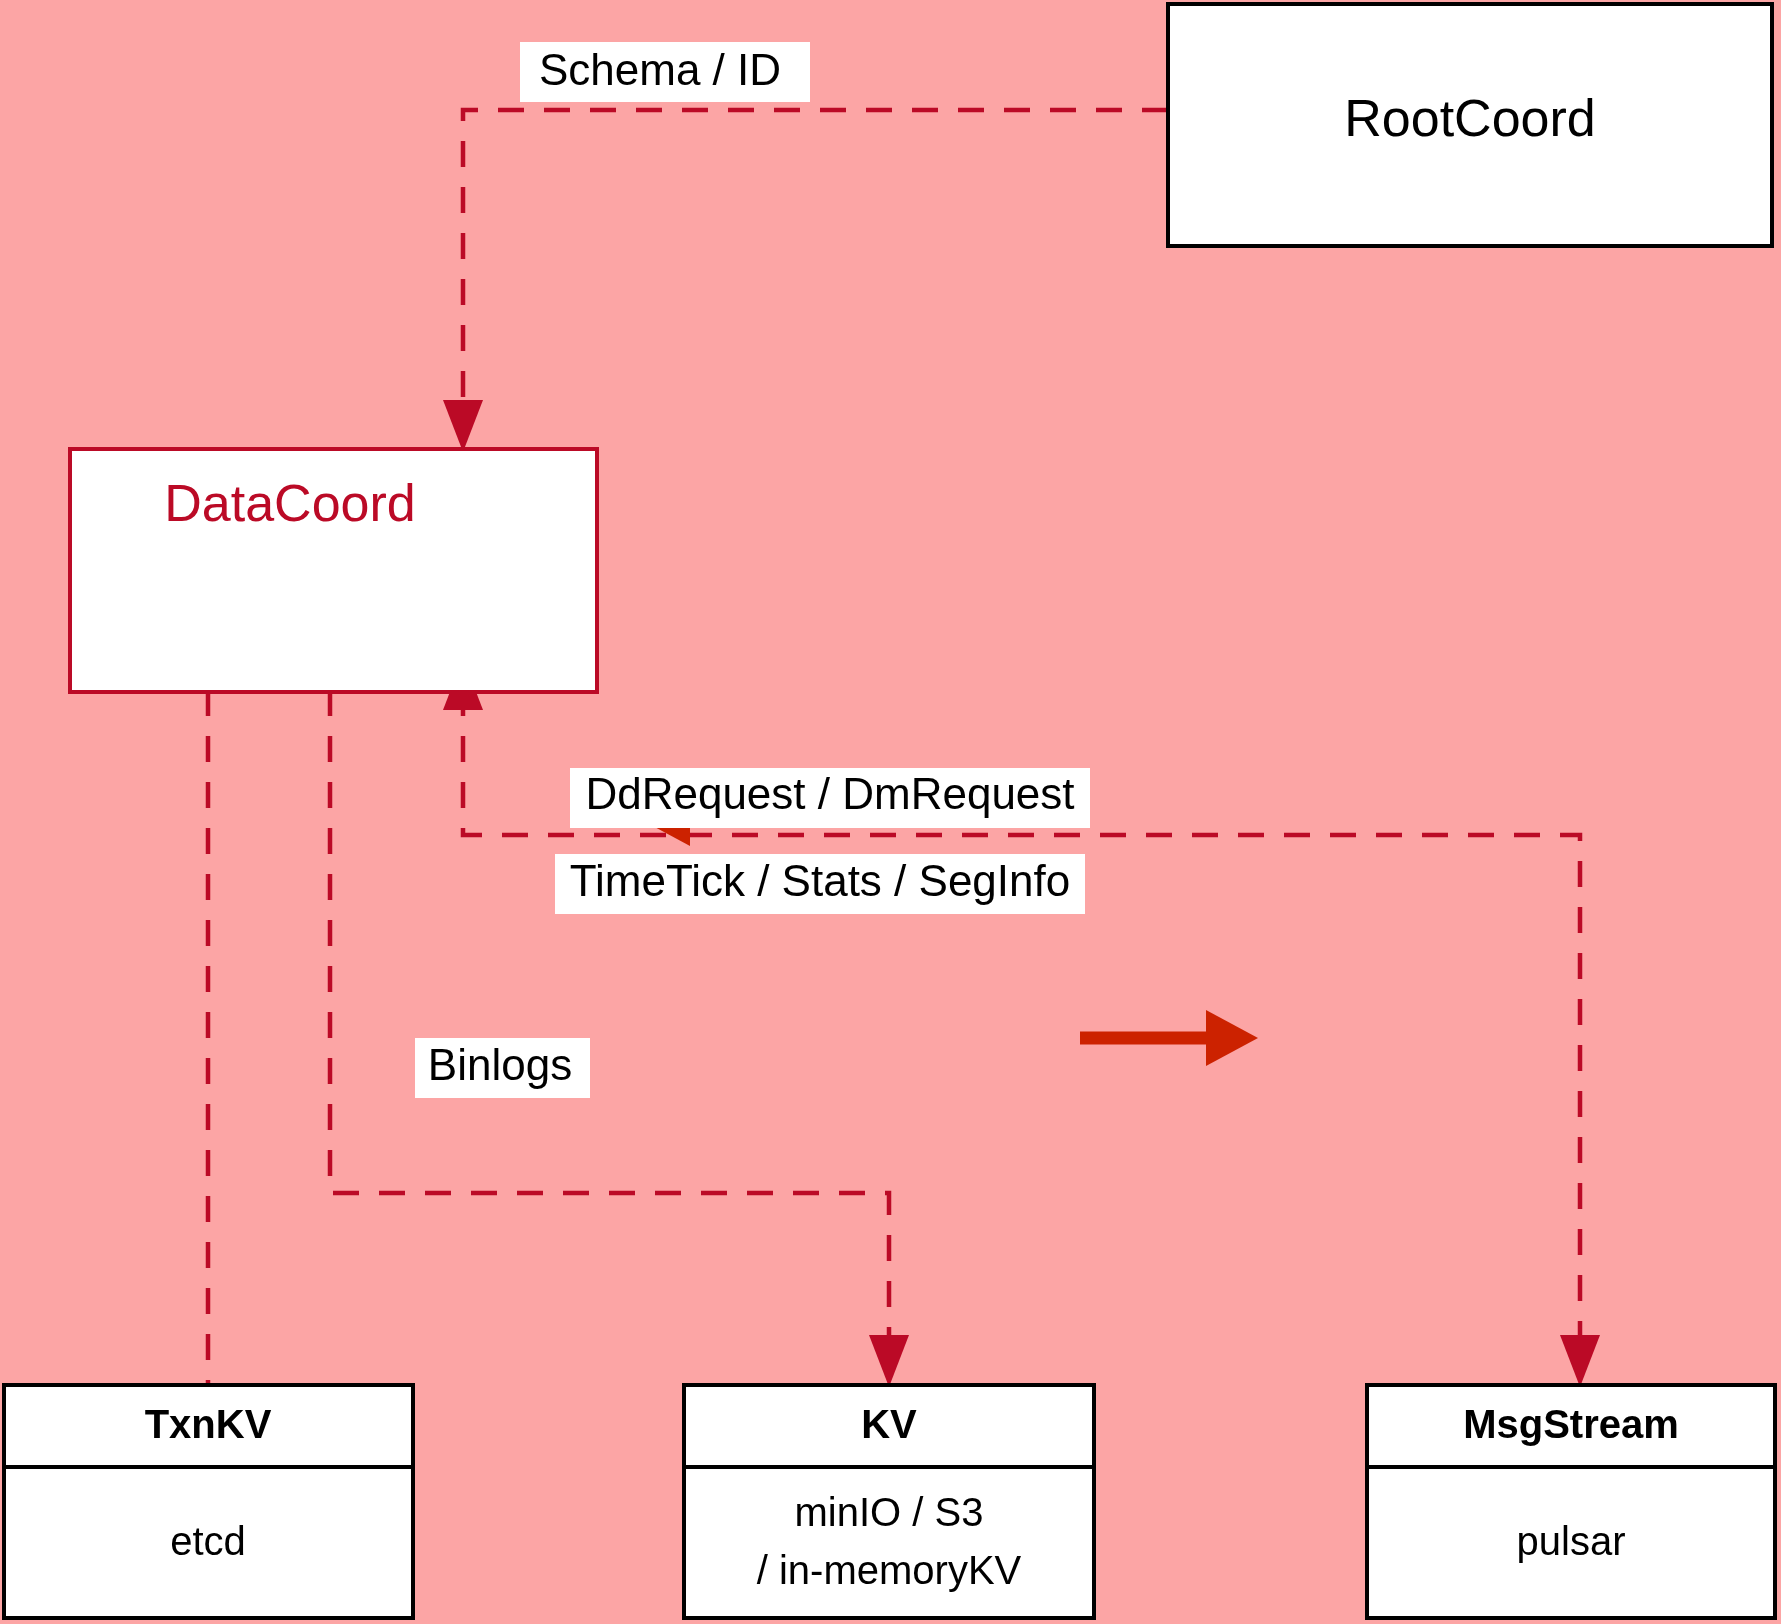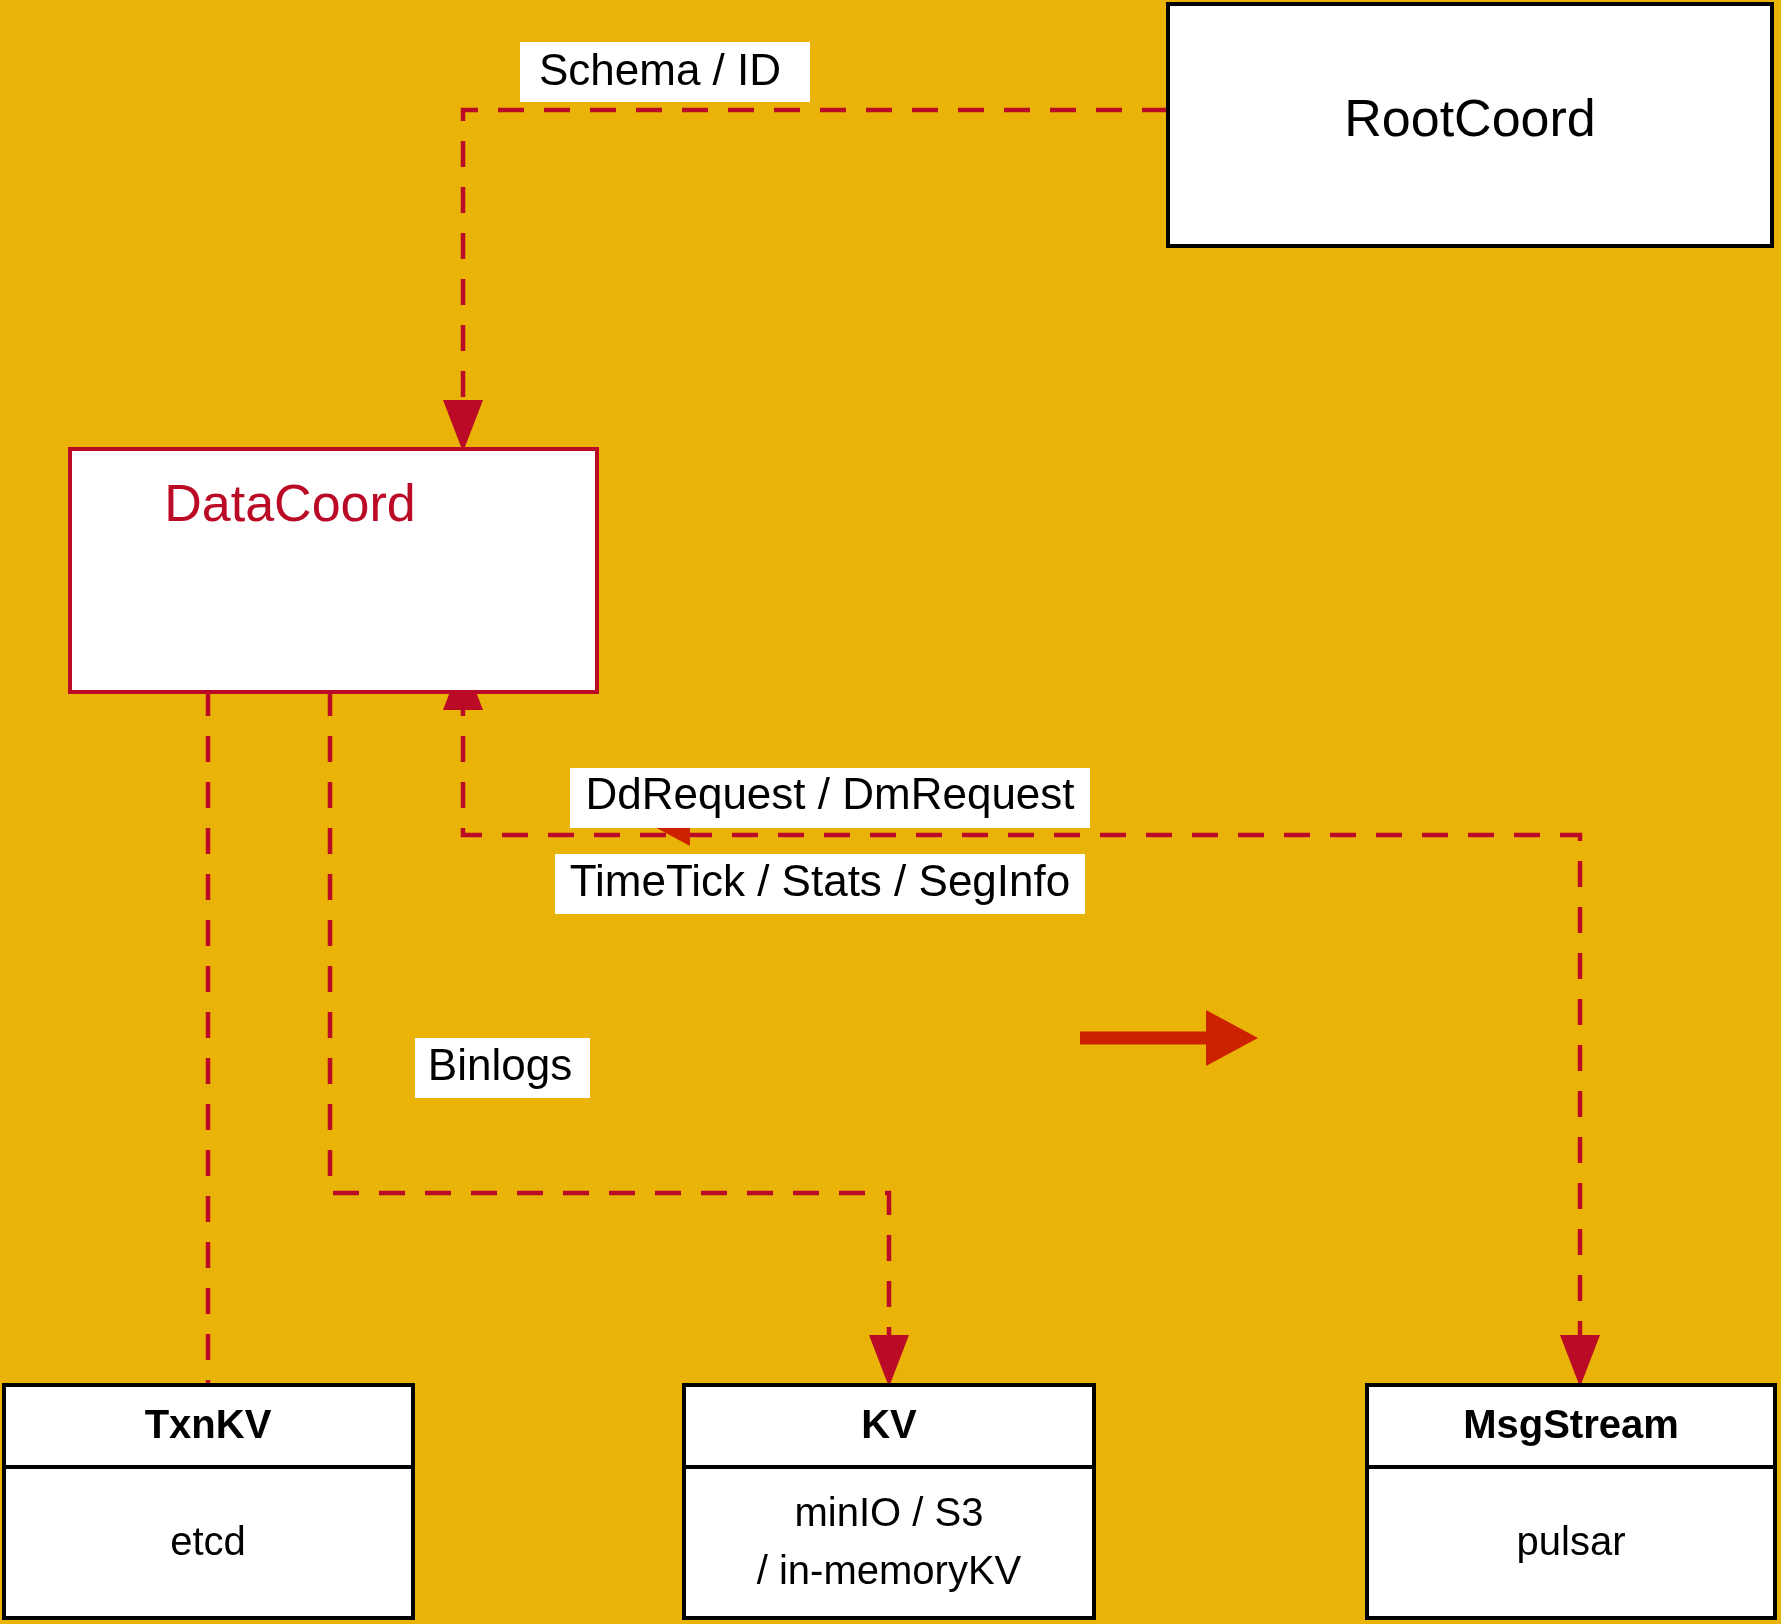--- a/index.html
+++ b/index.html
@@ -4,21 +4,21 @@
 <style>
   html, body {
     margin: 0;
     padding: 0;
     background: #ffffff;
   }
   #canvas {
     position: relative;
     width: 1781px;
     height: 1624px;
-    background: #eab308;
+    background: #fca5a5;
     font-family: "Liberation Sans", sans-serif;
     overflow: hidden;
   }
   svg#diagram {
     position: absolute;
     top: 0;
     left: 0;
     width: 1781px;
     height: 1624px;
   }

